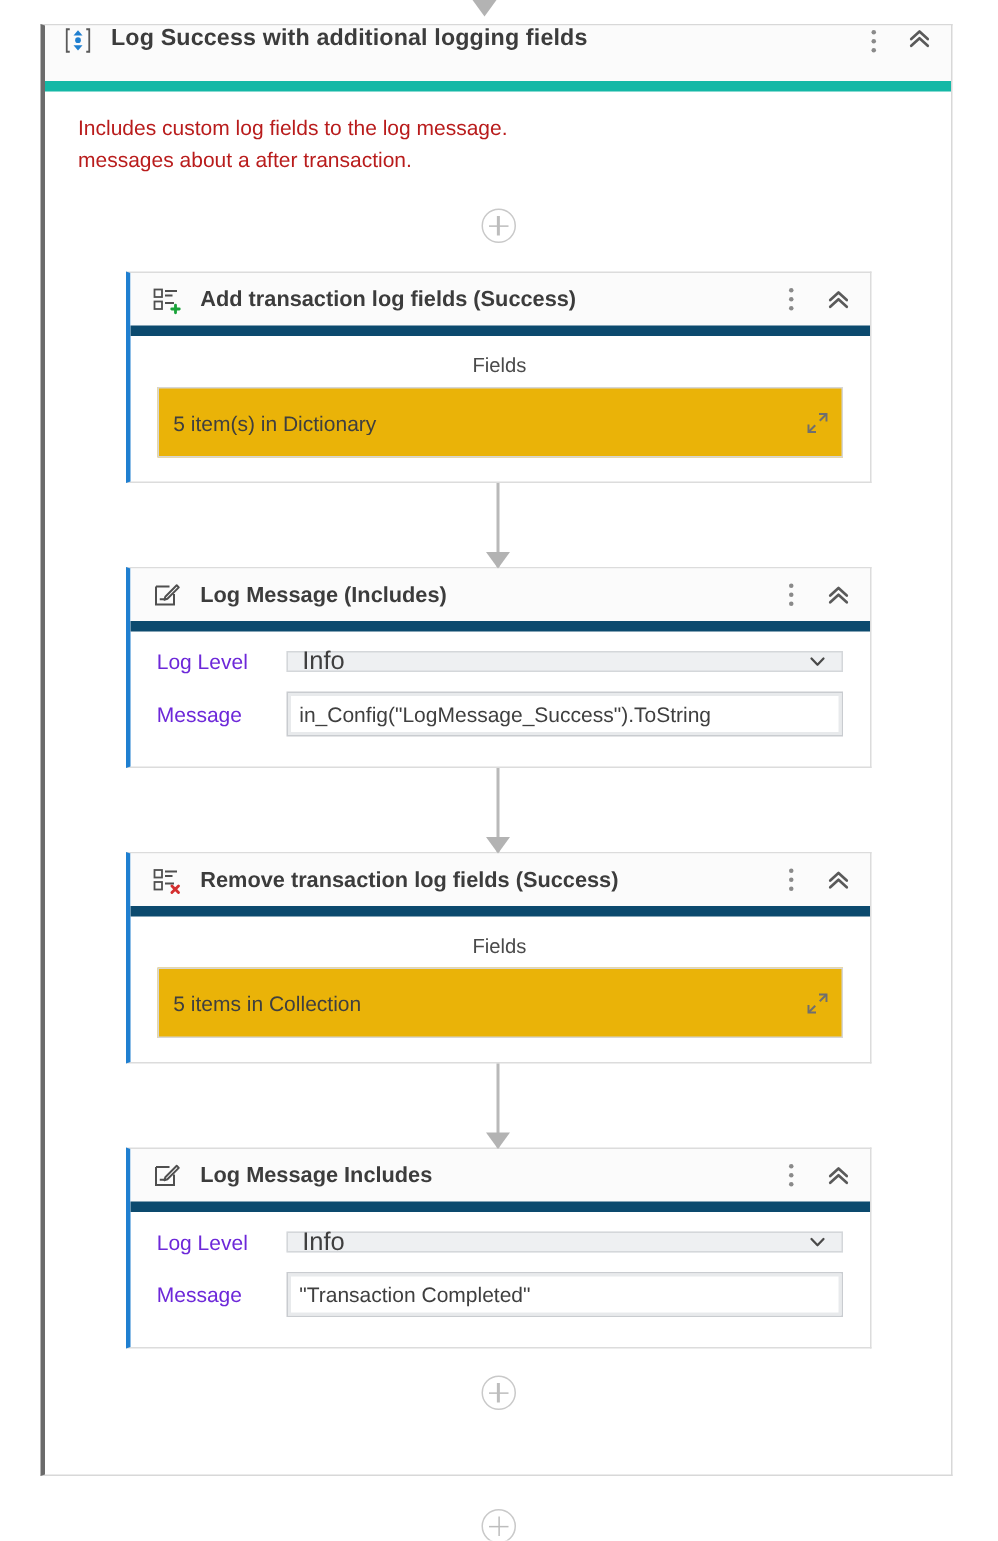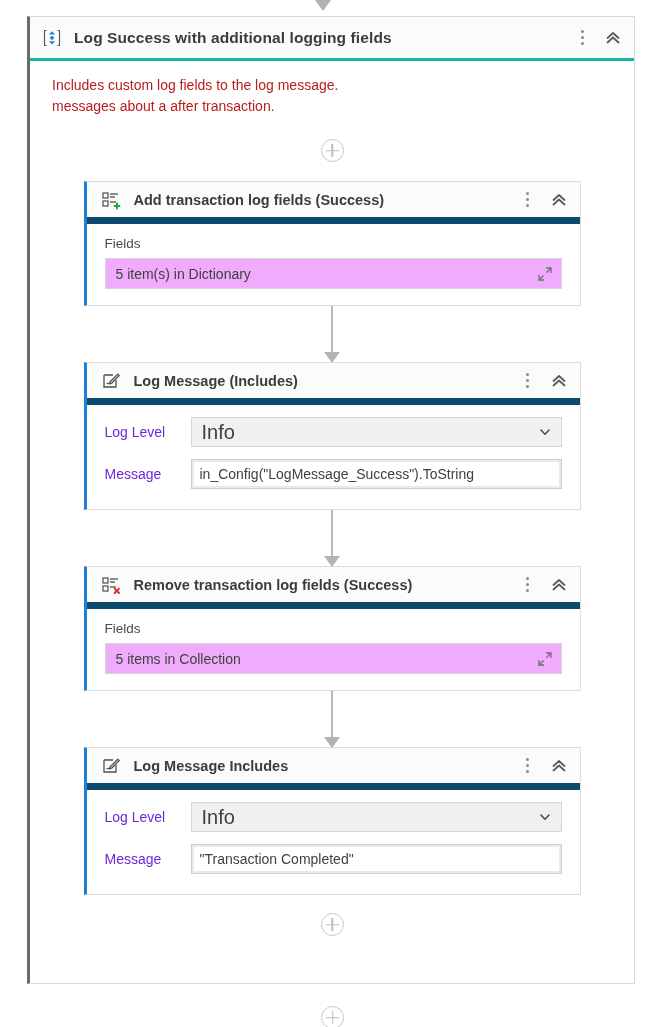--- a/index.html
+++ b/index.html
@@ -37,24 +37,24 @@
     height: 968px;
     background: #ffffff;
     border: 1px solid #d8d8d8;
     border-left: 3px solid #6b6b6b;
     box-sizing: border-box;
   }
 
   .seq-header {
     height: 44px;
     display: flex;
-    align-items: center;
+    align-items: flex-start;
     padding: 0 12px 0 12px;
     background: #fbfbfb;
-    border-bottom: 3px solid #14b8a6;
+    border-bottom: 7px solid #14b8a6;
     box-sizing: border-box;
   }
   .seq-title {
     font-size: 15.5px;
     font-weight: bold;
     color: #3c3c3c;
     margin-left: 12px;
     letter-spacing: 0.1px;
     flex: 1;
   }
@@ -161,26 +161,27 @@
     margin-left: 13px;
     flex: 1;
     white-space: nowrap;
   }
   .card-body { padding: 12px 18px 16px 18px; }
 
   .field-label {
     font-size: 13.5px;
     color: #4a4a4a;
     margin-bottom: 7px;
+    text-align: center;
   }
 
   .value-box {
-    height: 31px;
+    height: 47px;
     border: 1px solid #d6d6d6;
-    background: #f0abfc;
+    background: #eab308;
     display: flex;
     align-items: center;
     padding: 0 8px 0 10px;
     box-sizing: border-box;
     font-size: 14px;
     color: #3f3f3f;
   }
   .value-box .txt { flex: 1; white-space: nowrap; overflow: hidden; }
 
   .row {
@@ -192,28 +193,28 @@
   .row .rl {
     font-size: 14px;
     color: #6d28d9;
     width: 86px;
     flex: none;
     white-space: nowrap;
   }
 
   .select {
     flex: 1;
-    height: 30px;
+    height: 14px;
     background: #eef0f2;
     border: 1px solid #d4d7da;
     display: flex;
     align-items: center;
     padding: 0 9px 0 10px;
     box-sizing: border-box;
-    font-size: 20px;
+    font-size: 17px;
     color: #3f3f3f;
     cursor: pointer;
   }
   .select .sv { flex: 1; }
 
   .textbox {
     flex: 1;
     height: 30px;
     background: #ffffff;
     border: 1px solid #c9ccd0;

